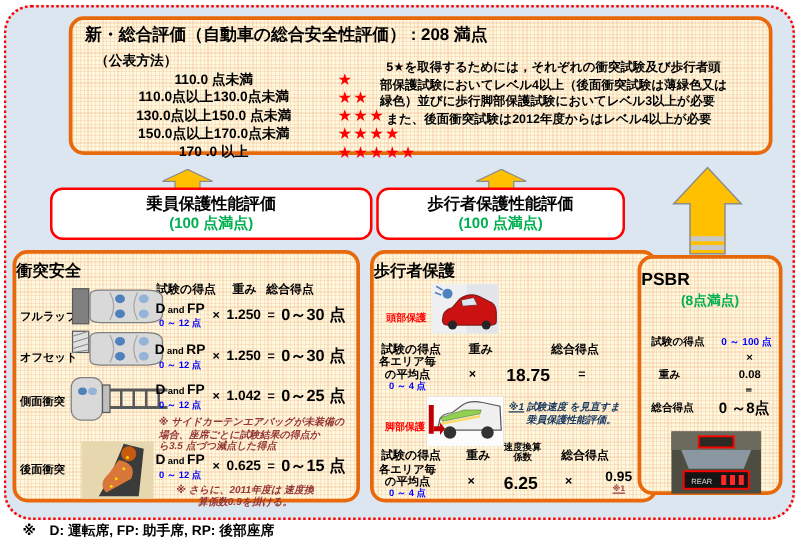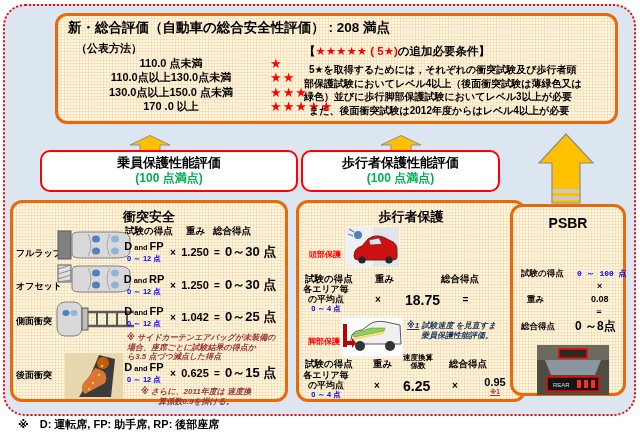--- a/index.html
+++ b/index.html
@@ -23,21 +23,21 @@
   .fs-title .red{color:#ff0000;}
   .fs-body{margin-top:4px;}
   .fs-line{font-size:10px;font-weight:bold;line-height:13.5px;white-space:nowrap;}
   .fs-line.ind{padding-left:5px;}
   .arrow-sm{position:absolute;width:44px;height:20px;}
   .arrow-big{position:absolute;left:537px;top:133px;width:58px;height:72px;}
   .rbox{position:absolute;box-sizing:border-box;border:2px solid #ff0000;border-radius:10px;
         background:#fff;text-align:center;padding-top:2px;}
   .rbox .t{font-size:13px;font-weight:bold;line-height:17px;white-space:nowrap;}
   .rbox .s{font-size:12px;font-weight:bold;color:#00b050;line-height:15px;white-space:nowrap;}
-  .box-title{position:absolute;left:0;right:0;top:5px;text-align:center;font-size:13px;font-weight:bold;}
+  .box-title{position:absolute;left:0;right:0;top:5px;font-size:13px;font-weight:bold;}
   .colh{position:absolute;font-size:9.5px;font-weight:bold;white-space:nowrap;}
   .clabel{position:absolute;left:3px;font-size:9px;font-weight:bold;white-space:nowrap;}
   .icon{position:absolute;}
   .icon svg{display:block;width:100%;height:100%;}
   .crow{position:absolute;left:108px;height:30px;display:flex;align-items:center;}
   .cscore{width:46px;text-align:center;}
   .seat{font-size:11px;font-weight:bold;line-height:12px;white-space:nowrap;}
   .seat .and{font-size:7.5px;margin:0 2px;}
   .rng{font-size:7.5px;font-weight:bold;color:#0000ff;white-space:nowrap;}
   .cx{width:12px;text-align:center;font-size:10px;font-weight:bold;}
@@ -82,29 +82,30 @@
       </div>
       <div class="rrow">
         <span class="r-label">110.0点以上130.0点未満</span>
         <span class="r-stars">★★</span>
       </div>
       <div class="rrow">
         <span class="r-label">130.0点以上150.0 点未満</span>
         <span class="r-stars">★★★</span>
       </div>
       <div class="rrow">
+        <span class="r-label">150.0点以上170.0点未満</span>
+        <span class="r-stars">★★★★</span>
+      </div>
+      <div class="rrow">
         <span class="r-label">170 .0 以上</span>
         <span class="r-stars">★★★★★</span>
       </div>
     </div>
 
     <div class="fs">
-      <div class="fs-title">
-        <span>【</span><span class="red">★★★★★ ( 5★)</span><span>の追加必要条件】</span>
-      </div>
       <div class="fs-body">
         <div class="fs-line ind">5★を取得するためには，それぞれの衝突試験及び歩行者頭</div>
         <div class="fs-line">部保護試験においてレベル4以上（後面衝突試験は薄緑色又は</div>
         <div class="fs-line">緑色）並びに歩行脚部保護試験においてレベル3以上が必要</div>
         <div class="fs-line ind">また、後面衝突試験は2012年度からはレベル4以上が必要</div>
       </div>
     </div>
   </div>
 
   <div class="arrow-sm" style="left:128px;top:135px;">
@@ -322,22 +323,23 @@
         <span>0.95</span>
         <span class="ref">※1</span>
       </div>
       <div class="peq" style="width:12px;">=</div>
       <div class="ptot">0～25 点</div>
     </div>
   </div>
 
   <div class="obox" style="left:510px;top:204px;width:116px;height:192px;">
     <div class="box-title" style="top:8px;font-size:14px;">PSBR</div>
+    <div style="position:absolute;left:0;right:0;top:26px;text-align:center;font-size:11px;font-weight:bold;color:#00b050;">(8点満点)</div>
     <div class="psbr-l" style="left:8px;top:61px;">試験の得点</div>
-    <div class="psbr-v psbr-blue" style="left:64px;top:61px;font-family:Liberation Mono, monospace;">0 ～ 100 点</div>
+    <div class="psbr-v psbr-blue" style="left:64px;top:61px;">0 ～ 100 点</div>
     <div class="psbr-op" style="left:84px;top:74px;">×</div>
     <div class="psbr-l" style="left:14px;top:87px;">重み</div>
     <div class="psbr-v" style="left:78px;top:87px;">0.08</div>
     <div class="psbr-op" style="left:82px;top:99px;font-size:8px;">＝</div>
     <div class="psbr-l" style="left:8px;top:114px;">総合得点</div>
     <div class="psbr-tot" style="left:62px;top:111px;">0 ～8点</div>
     <div class="icon" style="left:24px;top:138px;width:72px;height:50px;">
       <svg viewBox="0 0 72 50">
           <rect width="72" height="50" fill="#4d4d42"></rect>
           <rect x="0" y="0" width="72" height="15" fill="#6b6b5d"></rect>

